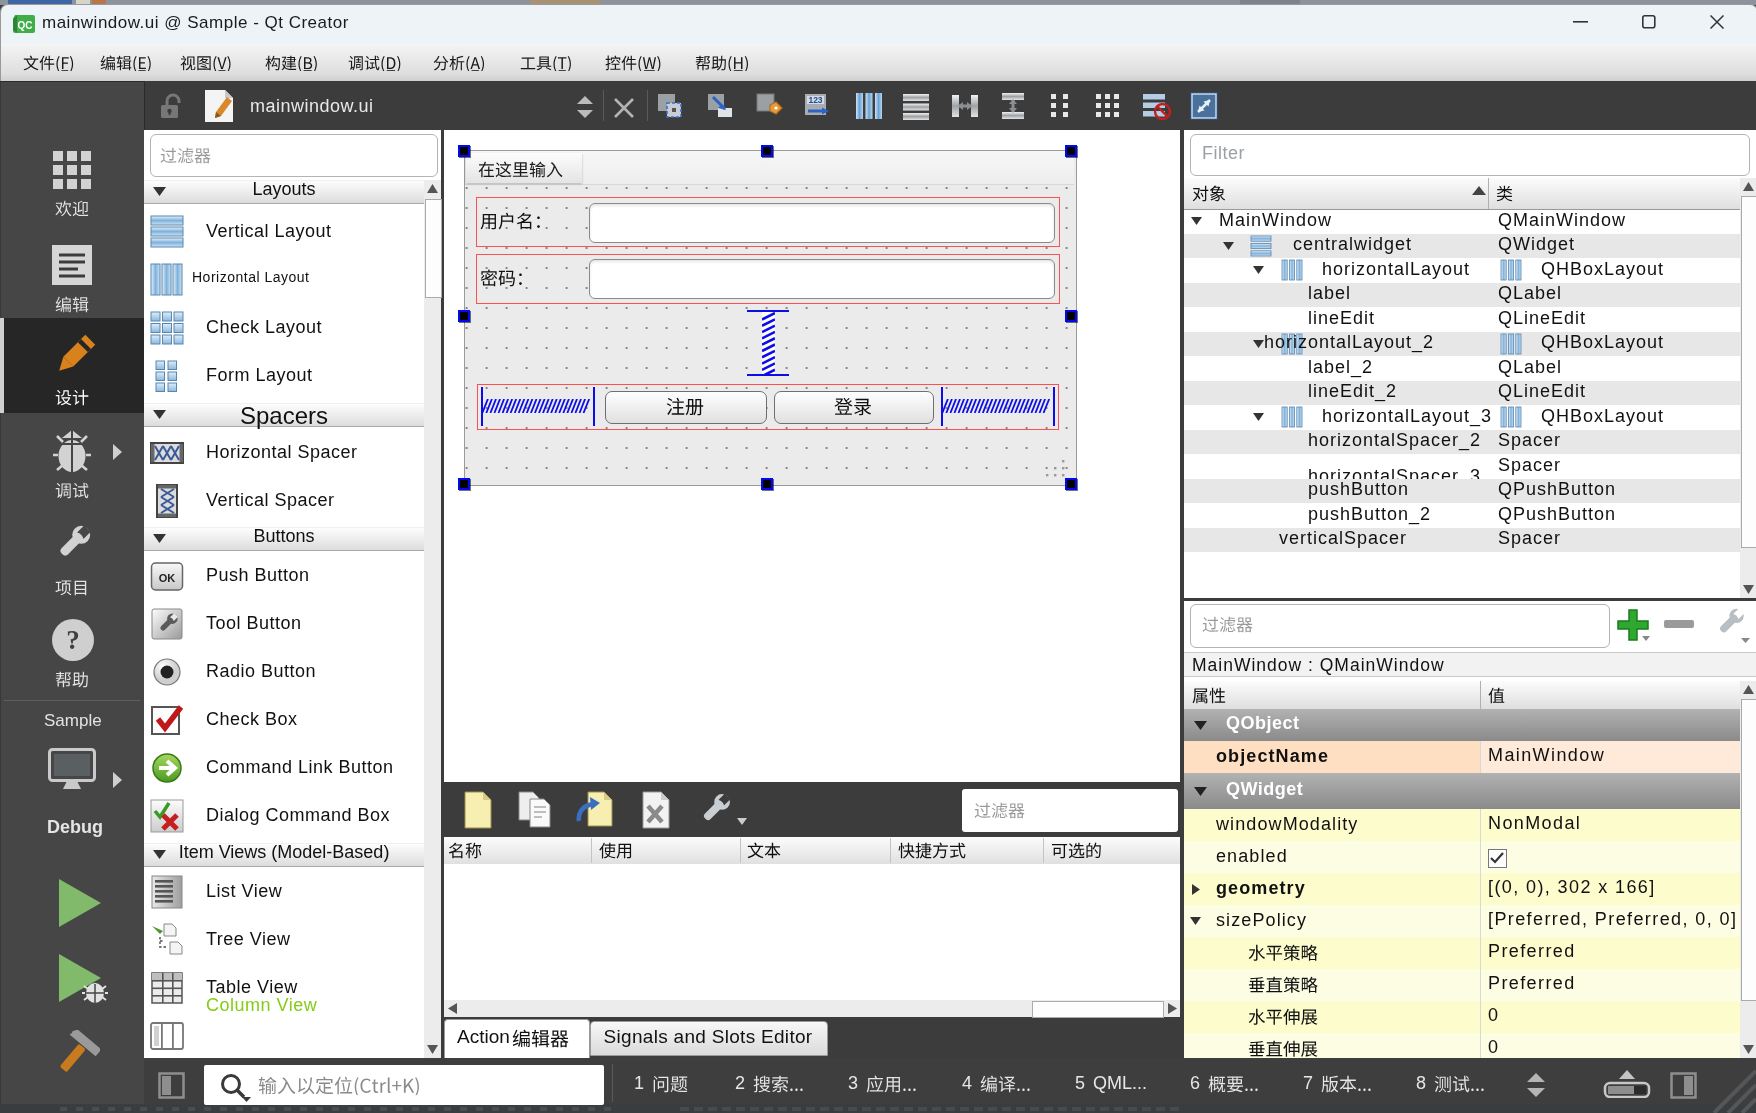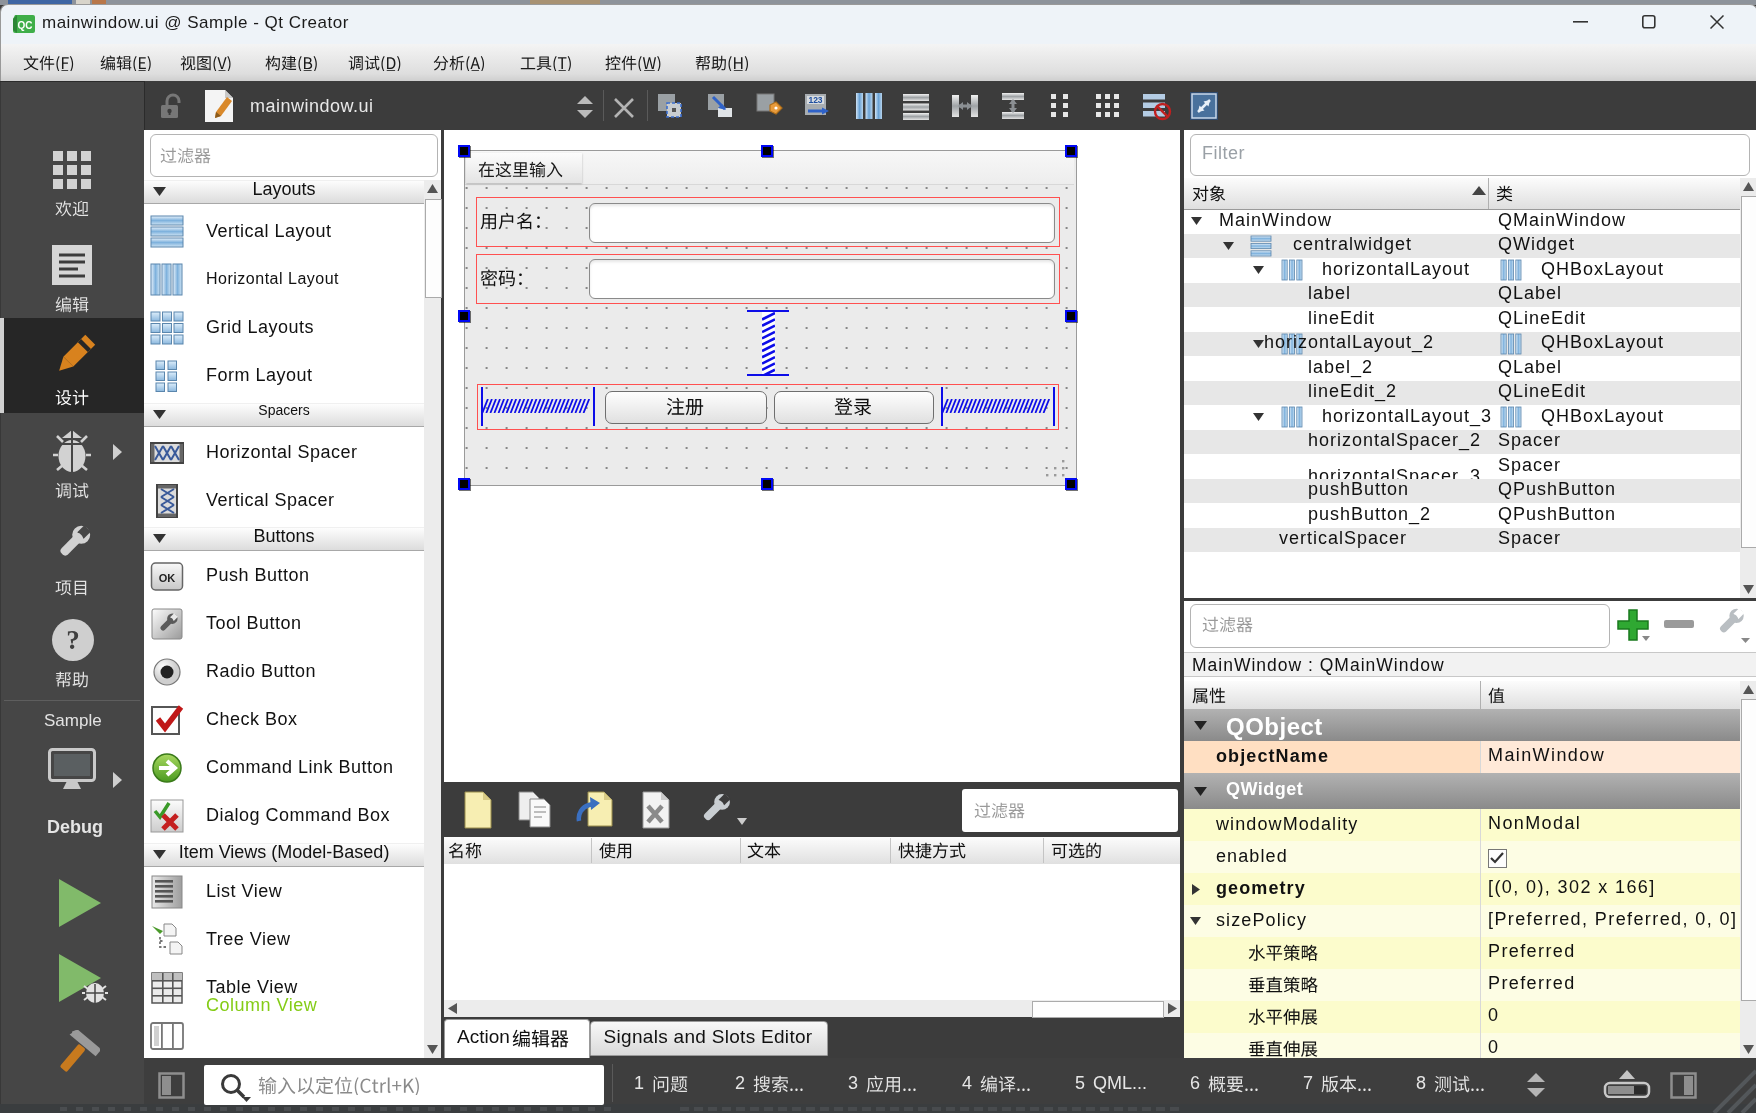--- a/index.html
+++ b/index.html
@@ -456,59 +456,59 @@
         <linearGradient id="bv" x1="0" y1="0" x2="1" y2="0">
           <stop offset="0" stop-color="#e8f2fb"></stop>
           <stop offset=".5" stop-color="#7fb2dd"></stop>
           <stop offset="1" stop-color="#cfe4f4"></stop>
         </linearGradient>
       </defs>
       <rect x="1" y="1" width="9" height="31" fill="url(#bv)" stroke="#5a86ad" stroke-width="1"></rect>
       <rect x="12" y="1" width="9" height="31" fill="url(#bv)" stroke="#5a86ad" stroke-width="1"></rect>
       <rect x="23" y="1" width="9" height="31" fill="url(#bv)" stroke="#5a86ad" stroke-width="1"></rect>
     </svg>
-    <div class="ab" style="left:206px;top:269px;font-size:16px;color:#111;font-weight:400;white-space:nowrap;letter-spacing:0.5px;">Horizontal Layout</div>
+    <div class="ab" style="left:192px;top:269px;font-size:14px;color:#111;font-weight:400;white-space:nowrap;letter-spacing:0.5px;">Horizontal Layout</div>
     <svg class="ab" style="left:150px;top:311px;" width="34" height="34" viewBox="0 0 34 34">
       <defs>
         <linearGradient id="bg9" x1="0" y1="0" x2="0" y2="1">
           <stop offset="0" stop-color="#ddeefb"></stop>
           <stop offset="1" stop-color="#8cb8de"></stop>
         </linearGradient>
       </defs>
       <rect x="1" y="1" width="9" height="9" fill="url(#bg9)" stroke="#5a86ad" stroke-width="1"></rect>
       <rect x="1" y="12.5" width="9" height="9" fill="url(#bg9)" stroke="#5a86ad" stroke-width="1"></rect>
       <rect x="1" y="24" width="9" height="9" fill="url(#bg9)" stroke="#5a86ad" stroke-width="1"></rect>
       <rect x="12.5" y="1" width="9" height="9" fill="url(#bg9)" stroke="#5a86ad" stroke-width="1"></rect>
       <rect x="12.5" y="12.5" width="9" height="9" fill="url(#bg9)" stroke="#5a86ad" stroke-width="1"></rect>
       <rect x="12.5" y="24" width="9" height="9" fill="url(#bg9)" stroke="#5a86ad" stroke-width="1"></rect>
       <rect x="24" y="1" width="9" height="9" fill="url(#bg9)" stroke="#5a86ad" stroke-width="1"></rect>
       <rect x="24" y="12.5" width="9" height="9" fill="url(#bg9)" stroke="#5a86ad" stroke-width="1"></rect>
       <rect x="24" y="24" width="9" height="9" fill="url(#bg9)" stroke="#5a86ad" stroke-width="1"></rect>
     </svg>
-    <div class="ab" style="left:206px;top:317px;font-size:18px;color:#111;font-weight:400;white-space:nowrap;letter-spacing:0.5px;">Grid Layouts</div>
+    <div class="ab" style="left:206px;top:317px;font-size:18px;color:#111;font-weight:400;white-space:nowrap;letter-spacing:0.5px;">Check Layout</div>
     <svg class="ab" style="left:150px;top:359px;" width="34" height="34" viewBox="0 0 34 34">
       <defs>
         <linearGradient id="bg6" x1="0" y1="0" x2="0" y2="1">
           <stop offset="0" stop-color="#ddeefb"></stop>
           <stop offset="1" stop-color="#8cb8de"></stop>
         </linearGradient>
       </defs>
       <rect x="6" y="2" width="8.5" height="8.5" fill="url(#bg6)" stroke="#5a86ad" stroke-width="1"></rect>
       <rect x="6" y="13" width="8.5" height="8.5" fill="url(#bg6)" stroke="#5a86ad" stroke-width="1"></rect>
       <rect x="6" y="24" width="8.5" height="8.5" fill="url(#bg6)" stroke="#5a86ad" stroke-width="1"></rect>
       <rect x="18" y="2" width="8.5" height="8.5" fill="url(#bg6)" stroke="#5a86ad" stroke-width="1"></rect>
       <rect x="18" y="13" width="8.5" height="8.5" fill="url(#bg6)" stroke="#5a86ad" stroke-width="1"></rect>
       <rect x="18" y="24" width="8.5" height="8.5" fill="url(#bg6)" stroke="#5a86ad" stroke-width="1"></rect>
     </svg>
     <div class="ab" style="left:206px;top:365px;font-size:18px;color:#111;font-weight:400;white-space:nowrap;letter-spacing:0.5px;">Form Layout</div>
     <div class="ab" style="left:144px;top:403px;width:280px;height:22px;background:linear-gradient(#fdfdfd,#dcdcdc);border-top:1px solid #f0f0f0;border-bottom:1px solid #a8a8a8"></div>
     <svg class="ab" style="left:153px;top:410px;" width="13" height="9" viewBox="0 0 13 9">
       <path d="M0 0 H13 L6.5 9 z" fill="#333"></path>
     </svg>
-    <div class="ab" style="left:0px;top:402px;font-size:14px;color:#111;font-weight:400;white-space:nowrap;left:144px;width:280px;text-align:center">Spacers</div>
+    <div class="ab" style="left:0px;top:402px;font-size:24px;color:#111;font-weight:400;white-space:nowrap;left:144px;width:280px;text-align:center">Spacers</div>
     <svg class="ab" style="left:150px;top:436px;" width="34" height="34" viewBox="0 0 34 34">
       <rect x="0" y="7" width="34" height="20" fill="#dcdcdc" stroke="#444" stroke-width="2"></rect>
       <rect x="1" y="8" width="3.5" height="18" fill="#666"></rect>
       <rect x="29.5" y="8" width="3.5" height="18" fill="#666"></rect>
       <path d="M5 10 L13 24 M13 10 L5 24" stroke="#3a5a9a" stroke-width="2"></path>
       <path d="M13 10 L21 24 M21 10 L13 24" stroke="#3a5a9a" stroke-width="2"></path>
       <path d="M21 10 L29 24 M29 10 L21 24" stroke="#3a5a9a" stroke-width="2"></path>
     </svg>
     <div class="ab" style="left:206px;top:442px;font-size:18px;color:#111;font-weight:400;white-space:nowrap;letter-spacing:0.5px;">Horizontal Spacer</div>
     <svg class="ab" style="left:150px;top:484px;" width="34" height="34" viewBox="0 0 34 34">
@@ -1057,21 +1057,21 @@
       <use href="#g66" x="1000"></use>
     </svg>
     <div class="ab" style="left:1480px;top:681px;width:1px;height:28px;background:#b0b0b0"></div>
     <svg class="ab" style="left:1488px;top:686.5px;" width="17.0" height="17" viewBox="0 0 1000 1000" fill="#111">
       <use href="#g67" x="0"></use>
     </svg>
     <div class="ab" style="left:1184px;top:709px;width:556px;height:32px;background:linear-gradient(#b2b2b2,#8a8a8a);border-bottom:1px solid #777"></div>
     <svg class="ab" style="left:1194px;top:721px;" width="13" height="9" viewBox="0 0 13 9">
       <path d="M0 0 H13 L6.5 9z" fill="#222"></path>
     </svg>
-    <div class="ab" style="left:1226px;top:713px;font-size:24px;color:#fff;font-weight:700;white-space:nowrap;letter-spacing:0.5px;">QObject</div>
+    <div class="ab" style="left:1226px;top:713px;font-size:18px;color:#fff;font-weight:700;white-space:nowrap;letter-spacing:0.5px;">QObject</div>
     <div class="ab" style="left:1184px;top:741px;width:296px;height:32px;background:#ffdfc2"></div>
     <div class="ab" style="left:1480px;top:741px;width:260px;height:32px;background:#ffe9d8"></div>
     <div class="ab" style="left:1480px;top:741px;width:1px;height:32px;background:#d8d8d8"></div>
     <div class="ab" style="left:1216px;top:746px;font-size:18px;color:#111;font-weight:700;white-space:nowrap;letter-spacing:1.1px;">objectName</div>
     <div class="ab" style="left:1488px;top:745px;font-size:18px;color:#111;font-weight:400;white-space:nowrap;letter-spacing:1.4px;">MainWindow</div>
     <div class="ab" style="left:1184px;top:773px;width:556px;height:36px;background:linear-gradient(#b2b2b2,#8a8a8a);border-bottom:1px solid #777"></div>
     <svg class="ab" style="left:1194px;top:787px;" width="13" height="9" viewBox="0 0 13 9">
       <path d="M0 0 H13 L6.5 9z" fill="#222"></path>
     </svg>
     <div class="ab" style="left:1226px;top:779px;font-size:18px;color:#fff;font-weight:700;white-space:nowrap;letter-spacing:0.5px;">QWidget</div>

